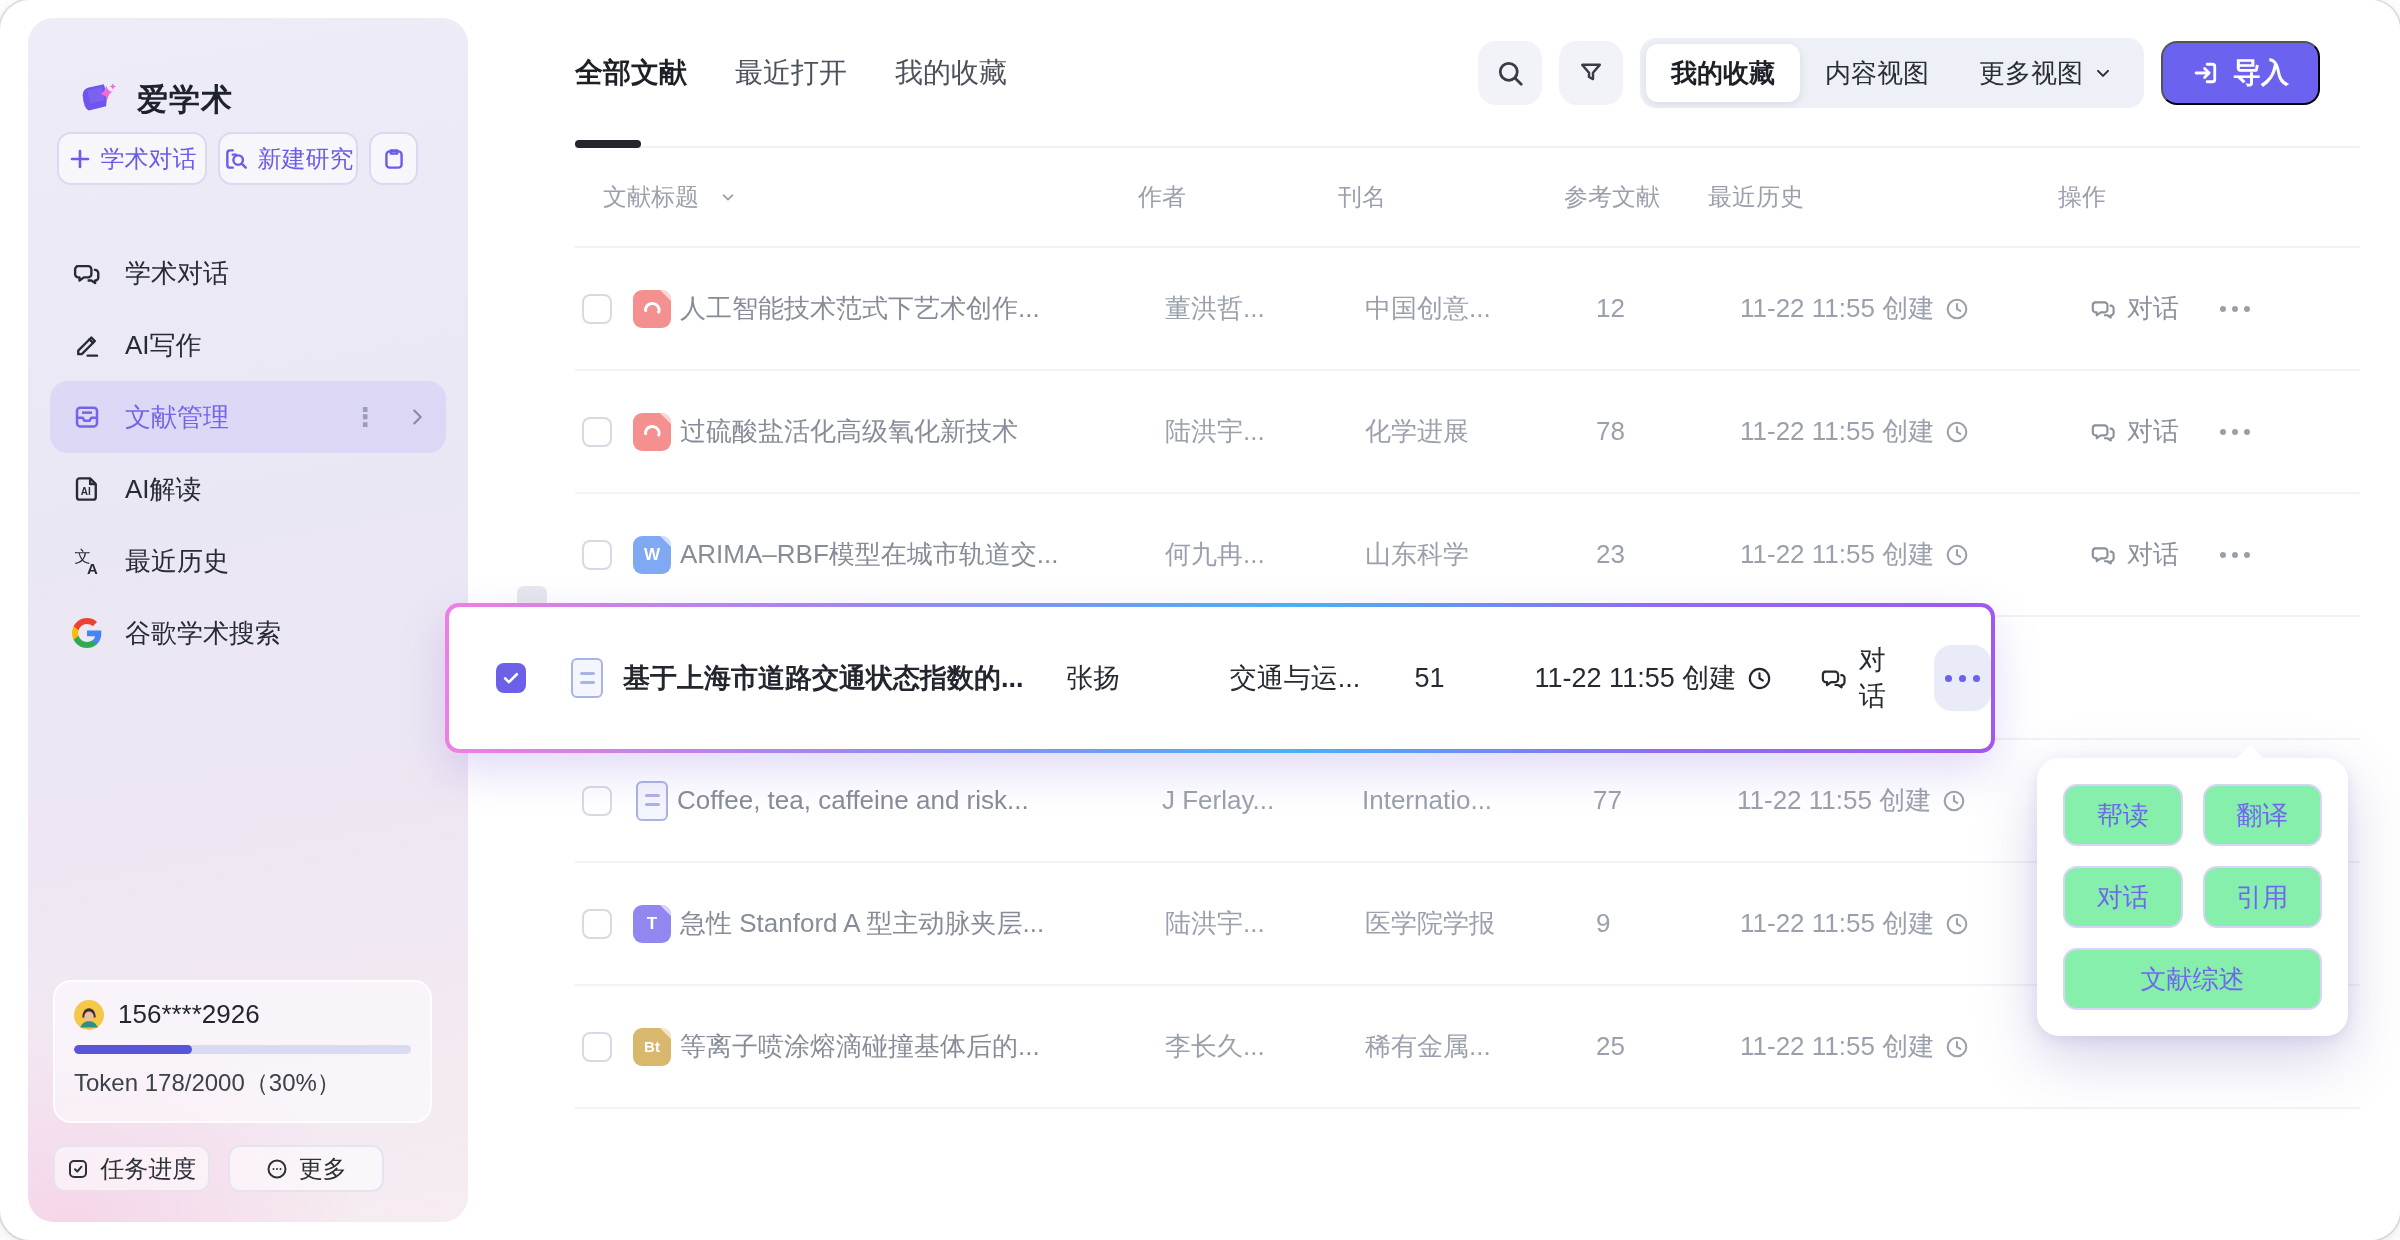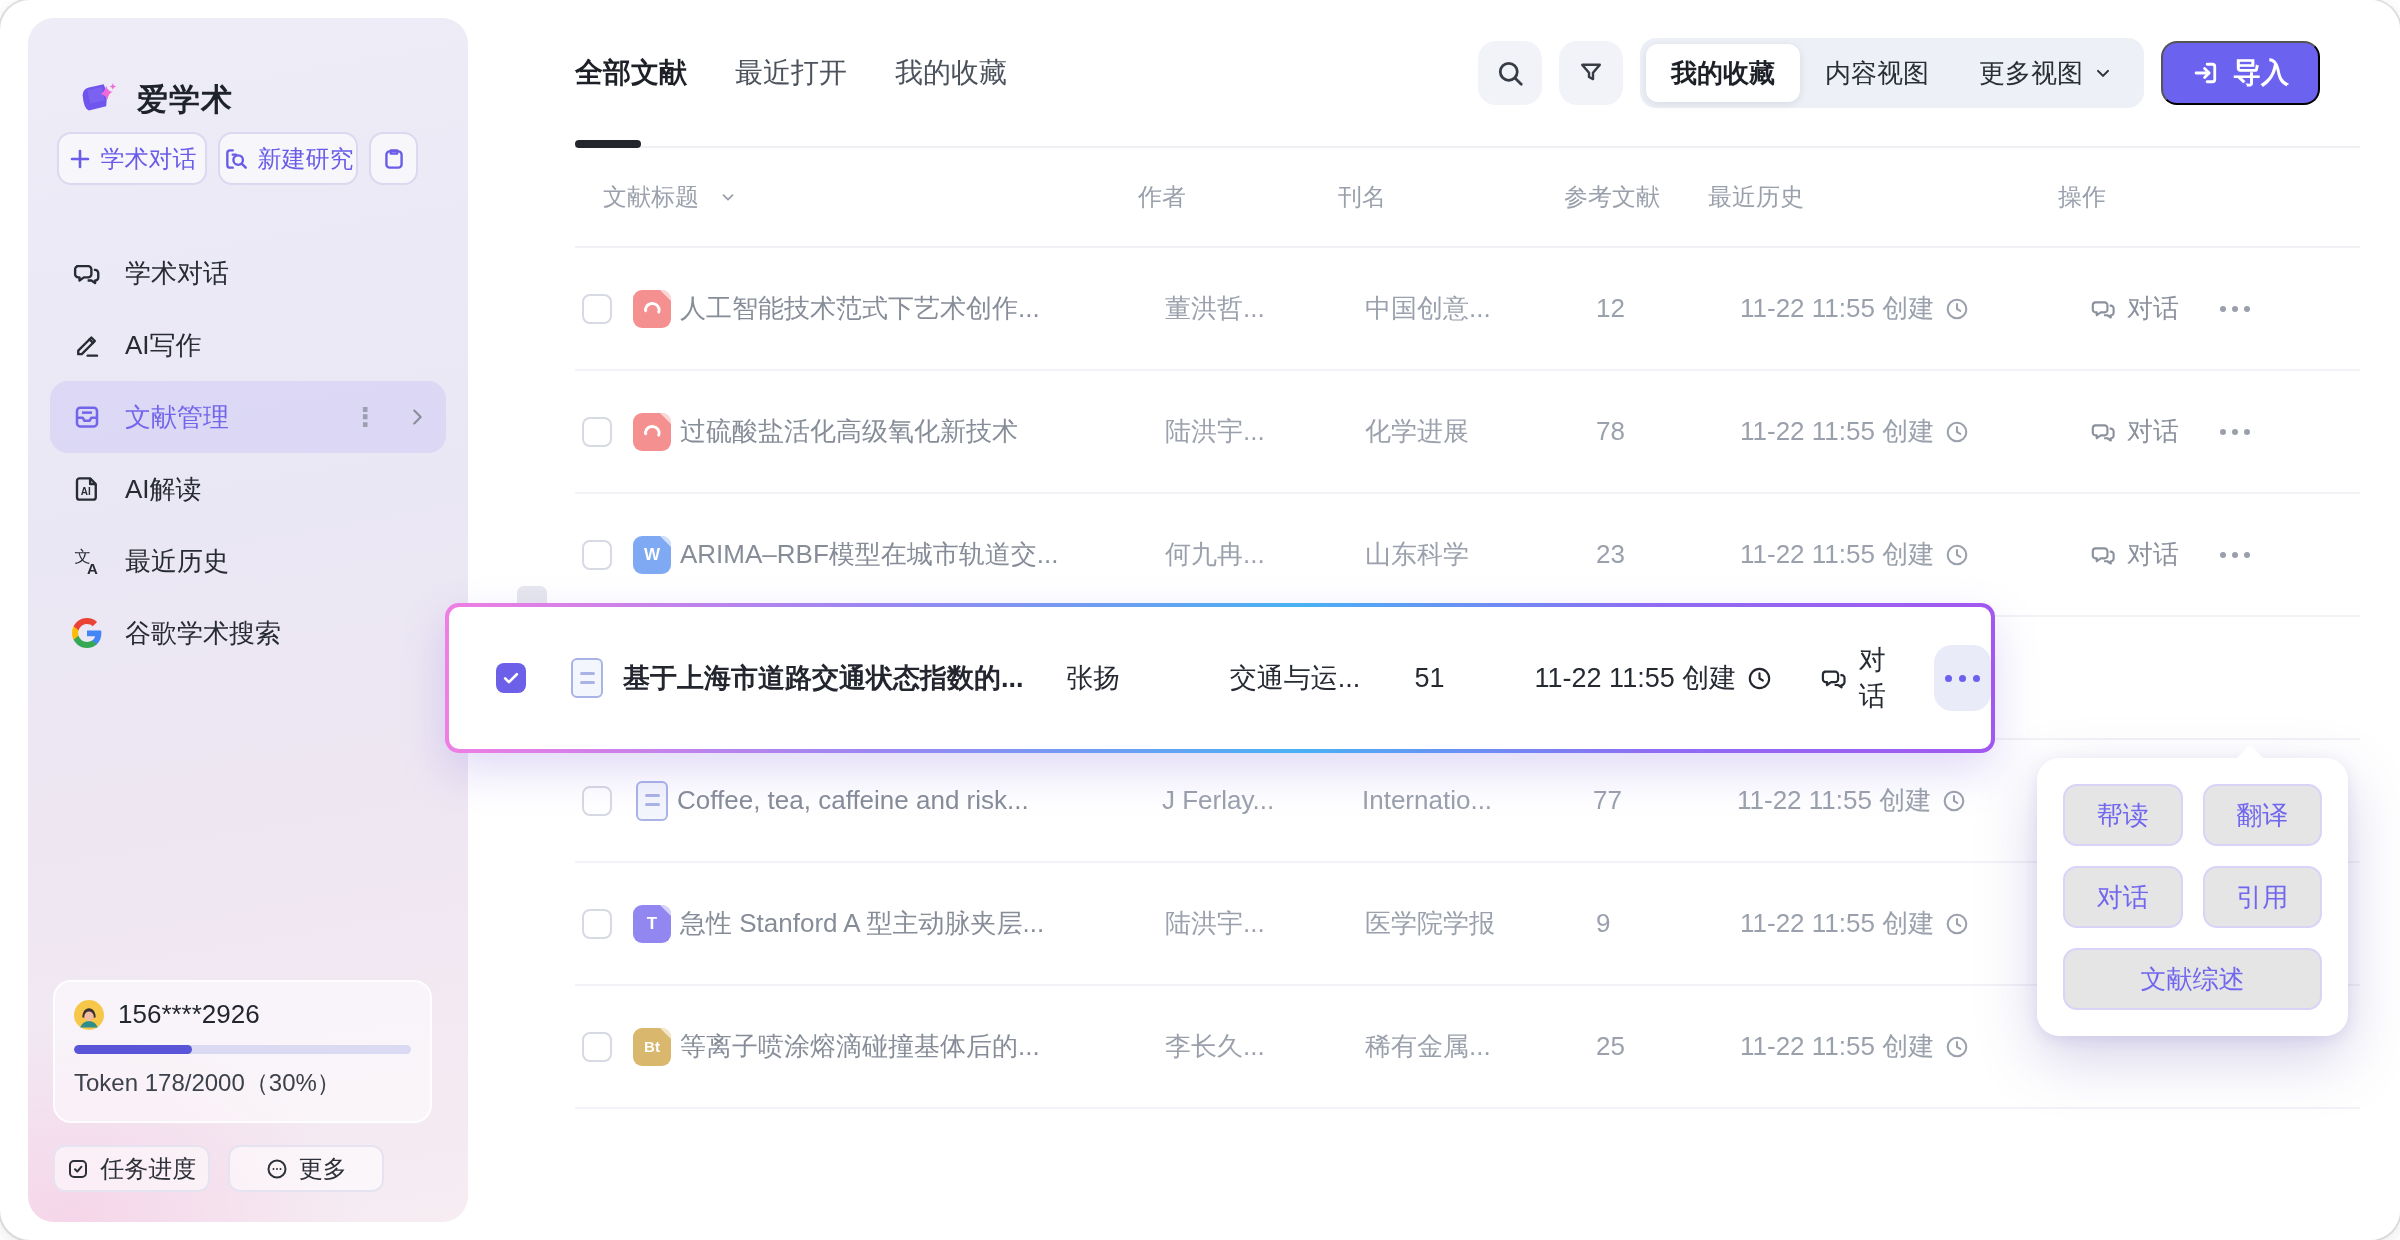--- a/index.html
+++ b/index.html
@@ -105,21 +105,21 @@
              display:flex; align-items:center; justify-content:center; gap:7px; cursor:pointer; }
   .sel-chip i{ width:7px; height:7px; border-radius:50%; background:#6c60ee; }
 
   
   .popup{ position:absolute; left:2037px; top:758px; width:311px; border-radius:22px; background:#fff;
           box-shadow:0 22px 60px rgba(90,80,170,.25), 0 4px 14px rgba(90,80,170,.12); padding:26px; z-index:6; }
   .popup::before{ content:""; position:absolute; top:-13px; left:199px; border-left:14px solid transparent;
                   border-right:14px solid transparent; border-bottom:14px solid #fff; }
   .pgrid{ display:grid; grid-template-columns:1fr 1fr; gap:20px; }
   .pbtn{ height:62px; border:2px solid #d8d4f8; border-radius:14px; color:#7166ee; font-size:26px; font-weight:500;
-         display:flex; align-items:center; justify-content:center; background:#e5e5e5; cursor:pointer; }
+         display:flex; align-items:center; justify-content:center; background:#86efac; cursor:pointer; }
   .pbtn.wide{ grid-column:1 / 3; }
 
   svg{ display:block; }
 </style>
 </head>
 <body>
 
 <div class="window">
 
   <aside class="sidebar">

